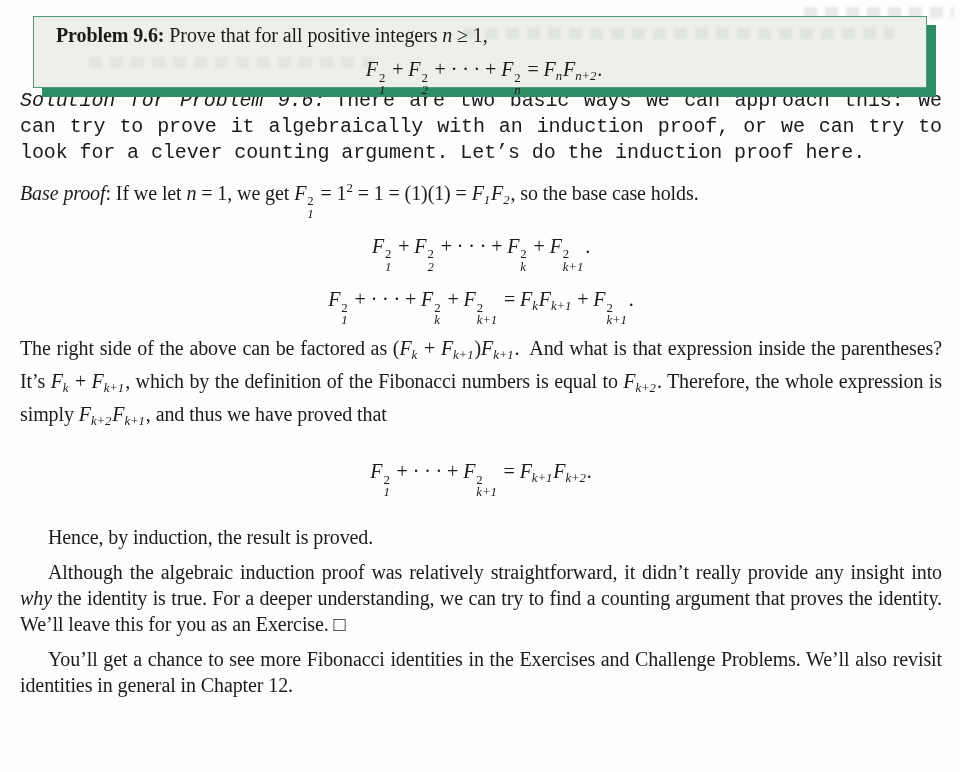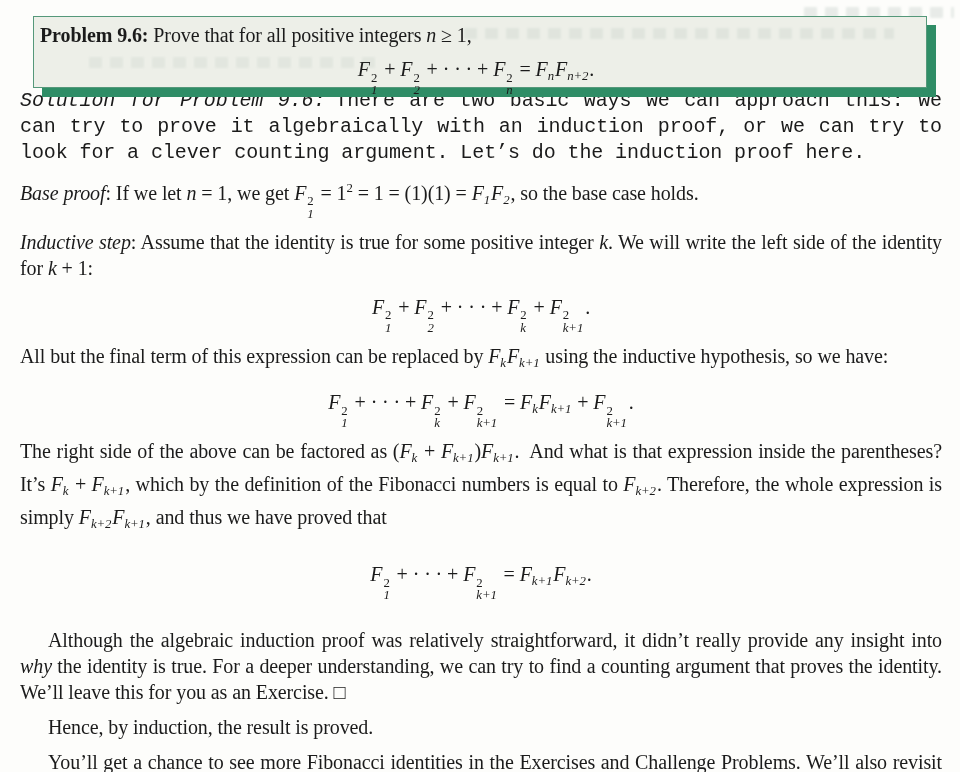--- a/index.html
+++ b/index.html
@@ -16,21 +16,21 @@
   }
   .problem-box{
     position:relative;
     margin:16px 0 0 33px;
     width:894px;
     height:72px;
     box-sizing:border-box;
     background:var(--box-bg,#edefe8);
     border:1.5px solid var(--box-border,#55987a);
     box-shadow:9px 9px 0 0 var(--box-shadow,#2f8d66);
-    padding:5px 14px 4px 6px;
+    padding:5px 14px 4px 22px;
   }
   .box-title{line-height:26px;}
   .bd{font-weight:bold;}
   .it{font-style:italic;}
   .content{margin:0 18px 0 20px;}
   .para{
     margin:0 0 9px 0;
     line-height:26px;
     text-align:justify;
   }
@@ -93,35 +93,33 @@
           <span>n</span>
         </span> = <span class="mv">F</span><sub class="msub">n</sub><span class="mv">F</span><sub class="msub">n+2</sub>.</div>
   </div>
 
   <div class="content">
     <p class="para first"><span class="it">Solution for Problem 9.6:</span> There are two basic ways we can approach this: we can try to prove it algebraically with an induction proof, or we can try to look for a clever counting argument. Let’s do the induction proof here.</p>
     <p class="para"><span class="it">Base proof</span>: If we let <span class="it">n</span> = 1, we get <span class="mv">F</span><span class="stk">
           <span>2</span>
           <span>1</span>
         </span> = <span class="mn">1</span><sup>2</sup> = 1 = (1)(1) = <span class="mv">F</span><sub class="msub">1</sub><span class="mv">F</span><sub class="msub">2</sub>, so the base case holds.</p>
-    <p class="para"><span class="it">Inductive step</span>: Assume that the identity is true for some positive integer <span class="it">k</span>. We will write the left side of the identity for <span class="it">k</span> + 1:</p>
     <div class="display-math"><span class="mv">F</span><span class="stk">
           <span>2</span>
           <span>1</span>
         </span> + <span class="mv">F</span><span class="stk">
           <span>2</span>
           <span>2</span>
         </span> + · · · + <span class="mv">F</span><span class="stk">
           <span>2</span>
           <span>k</span>
         </span> + <span class="mv">F</span><span class="stk">
           <span>2</span>
           <span>k+1</span>
         </span>.</div>
-    <p class="para">All but the final term of this expression can be replaced by <span class="mv">F</span><sub class="msub">k</sub><span class="mv">F</span><sub class="msub">k+1</sub> using the inductive hypothesis, so we have:</p>
     <div class="display-math"><span class="mv">F</span><span class="stk">
           <span>2</span>
           <span>1</span>
         </span> + · · · + <span class="mv">F</span><span class="stk">
           <span>2</span>
           <span>k</span>
         </span> + <span class="mv">F</span><span class="stk">
           <span>2</span>
           <span>k+1</span>
         </span> = <span class="mv">F</span><sub class="msub">k</sub><span class="mv">F</span><sub class="msub">k+1</sub> + <span class="mv">F</span><span class="stk">
@@ -129,17 +127,17 @@
           <span>k+1</span>
         </span>.</div>
     <p class="para">The right side of the above can be factored as (<span class="mv">F</span><sub class="msub">k</sub> + <span class="mv">F</span><sub class="msub">k+1</sub>)<span class="mv">F</span><sub class="msub">k+1</sub>. And what is that expression inside the parentheses? It’s <span class="mv">F</span><sub class="msub">k</sub> + <span class="mv">F</span><sub class="msub">k+1</sub>, which by the definition of the Fibonacci numbers is equal to <span class="mv">F</span><sub class="msub">k+2</sub>. Therefore, the whole expression is simply <span class="mv">F</span><sub class="msub">k+2</sub><span class="mv">F</span><sub class="msub">k+1</sub>, and thus we have proved that</p>
     <div class="display-math spaced"><span class="mv">F</span><span class="stk">
           <span>2</span>
           <span>1</span>
         </span> + · · · + <span class="mv">F</span><span class="stk">
           <span>2</span>
           <span>k+1</span>
         </span> = <span class="mv">F</span><sub class="msub">k+1</sub><span class="mv">F</span><sub class="msub">k+2</sub>.</div>
+    <p class="para indent">Hence, by induction, the result is proved.</p>
     <p class="para indent">Although the algebraic induction proof was relatively straightforward, it didn’t really provide any insight into <span class="it">why</span> the identity is true. For a deeper understanding, we can try to find a counting argument that proves the identity. We’ll leave this for you as an Exercise. □</p>
-    <p class="para indent">Hence, by induction, the result is proved.</p>
     <p class="para indent">You’ll get a chance to see more Fibonacci identities in the Exercises and Challenge Problems. We’ll also revisit identities in general in Chapter 12.</p>
   </div>
 </div>
 
 </body></html>

